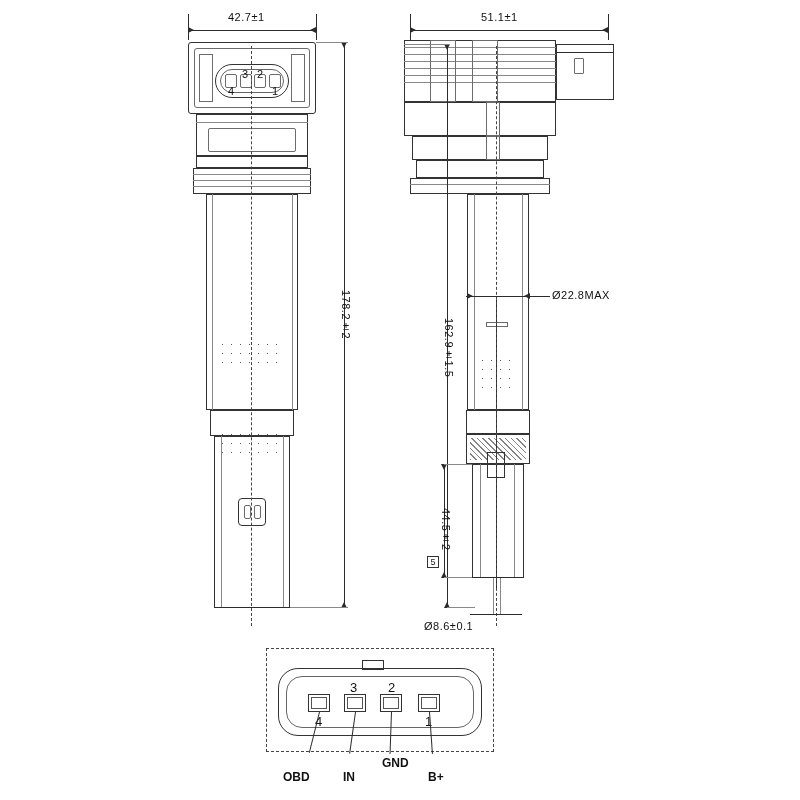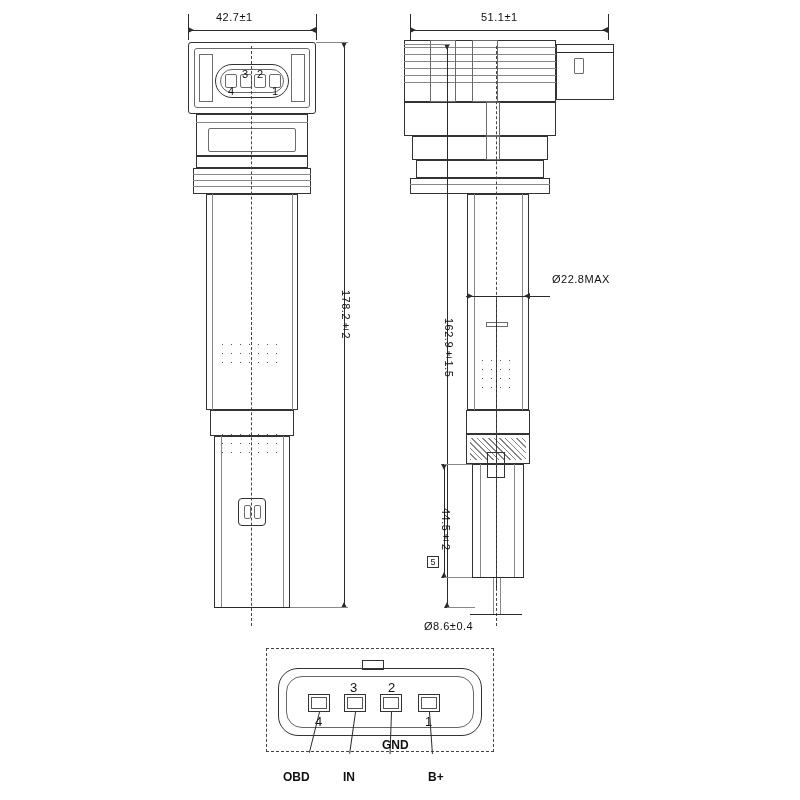--- a/index.html
+++ b/index.html
@@ -37,21 +37,21 @@
 </head>
 <body>
 
 <div id="sheet">
 
   <div class="ln h" style="left:188px;top:30px;width:128px;"></div>
   <div class="arrw ar-r" style="left:188px;top:27px;"></div>
   <div class="arrw ar-l" style="left:310px;top:27px;"></div>
   <div class="ln v" style="left:188px;top:14px;height:26px;"></div>
   <div class="ln v" style="left:316px;top:14px;height:26px;"></div>
-  <div class="dim-text" style="left:216px;top:11px;">42.7±1</div>
+  <div class="dim-text" style="left:228px;top:11px;">42.7±1</div>
 
   <div class="box" style="left:188px;top:42px;width:128px;height:72px;border-radius:3px;"></div>
   <div class="boxl" style="left:194px;top:48px;width:116px;height:60px;border-radius:3px;"></div>
   <div class="boxl" style="left:199px;top:54px;width:14px;height:48px;"></div>
   <div class="boxl" style="left:291px;top:54px;width:14px;height:48px;"></div>
 
   <div class="conn-body" style="left:215px;top:64px;width:74px;height:34px;border-radius:17px;"></div>
   <div class="conn-inner" style="left:220px;top:69px;width:64px;height:24px;border-radius:12px;"></div>
   <div class="boxl" style="left:225px;top:74px;width:12px;height:14px;border-radius:2px;"></div>
   <div class="boxl" style="left:240px;top:74px;width:12px;height:14px;border-radius:2px;"></div>
@@ -139,41 +139,41 @@
   <div class="ln v lt" style="left:514px;top:464px;height:114px;"></div>
   <div class="box" style="left:487px;top:452px;width:18px;height:26px;"></div>
   <div class="ln v" style="left:496px;top:300px;height:290px;"></div>
   <div class="ln h" style="left:472px;top:577px;width:52px;"></div>
 
   <div class="center-v" style="left:496px;top:46px;height:580px;"></div>
 
   <div class="ln h" style="left:466px;top:296px;width:84px;"></div>
   <div class="arrw ar-r" style="left:467px;top:293px;"></div>
   <div class="arrw ar-l" style="left:524px;top:293px;"></div>
-  <div class="dim-text" style="left:552px;top:273px;">Ø22.8MAX</div>
+  <div class="dim-text" style="left:552px;top:289px;">Ø22.8MAX</div>
 
   <div class="ln v" style="left:447px;top:44px;height:564px;"></div>
   <div class="arrw ar-d" style="left:444px;top:44px;"></div>
   <div class="arrw ar-u" style="left:444px;top:602px;"></div>
   <div class="ln h lt" style="left:404px;top:44px;width:46px;"></div>
   <div class="ln h lt" style="left:447px;top:607px;width:28px;"></div>
   <div class="dim-text vert" style="left:443px;top:318px;">162.9±1.5</div>
 
   <div class="ln v" style="left:444px;top:464px;height:114px;"></div>
   <div class="arrw ar-d" style="left:441px;top:464px;"></div>
   <div class="arrw ar-u" style="left:441px;top:572px;"></div>
   <div class="ln h lt" style="left:444px;top:464px;width:28px;"></div>
   <div class="ln h lt" style="left:444px;top:577px;width:28px;"></div>
   <div class="dim-text vert" style="left:440px;top:508px;">44.5±2</div>
   <div class="sq" style="left:427px;top:556px;width:12px;height:12px;line-height:11px;">5</div>
 
   <div class="ln v lt" style="left:493px;top:578px;height:36px;"></div>
   <div class="ln v lt" style="left:500px;top:578px;height:36px;"></div>
   <div class="ln h" style="left:470px;top:614px;width:52px;"></div>
-  <div class="dim-text" style="left:424px;top:620px;">Ø8.6±0.4</div>
+  <div class="dim-text" style="left:424px;top:620px;">Ø8.6±0.1</div>
 
   <div class="dashbox" style="left:266px;top:648px;width:228px;height:104px;"></div>
 
   <div class="conn-body" style="left:278px;top:668px;width:204px;height:68px;border-radius:20px;"></div>
   <div class="conn-inner" style="left:286px;top:676px;width:188px;height:52px;border-radius:16px;"></div>
   <div class="box" style="left:362px;top:660px;width:22px;height:10px;"></div>
 
   <div class="term" style="left:308px;top:694px;width:22px;height:18px;"></div>
   <div class="term" style="left:344px;top:694px;width:22px;height:18px;"></div>
   <div class="term" style="left:380px;top:694px;width:22px;height:18px;"></div>
@@ -184,16 +184,16 @@
   <div class="pinnum" style="left:315px;top:714px;font-size:13px;">4</div>
   <div class="pinnum" style="left:425px;top:714px;font-size:13px;">1</div>
 
   <div class="leadline" style="left:319px;top:712px;height:42px;transform:rotate(14deg);transform-origin:top;"></div>
   <div class="leadline" style="left:355px;top:712px;height:42px;transform:rotate(8deg);transform-origin:top;"></div>
   <div class="leadline" style="left:391px;top:712px;height:42px;transform:rotate(2deg);transform-origin:top;"></div>
   <div class="leadline" style="left:429px;top:712px;height:42px;transform:rotate(-4deg);transform-origin:top;"></div>
 
   <div class="lbl" style="left:283px;top:770px;">OBD</div>
   <div class="lbl" style="left:343px;top:770px;">IN</div>
-  <div class="lbl" style="left:382px;top:738px;">GND</div>
+  <div class="lbl" style="left:382px;top:756px;">GND</div>
   <div class="lbl" style="left:428px;top:770px;">B+</div>
 
 </div>
 
 </body></html>

